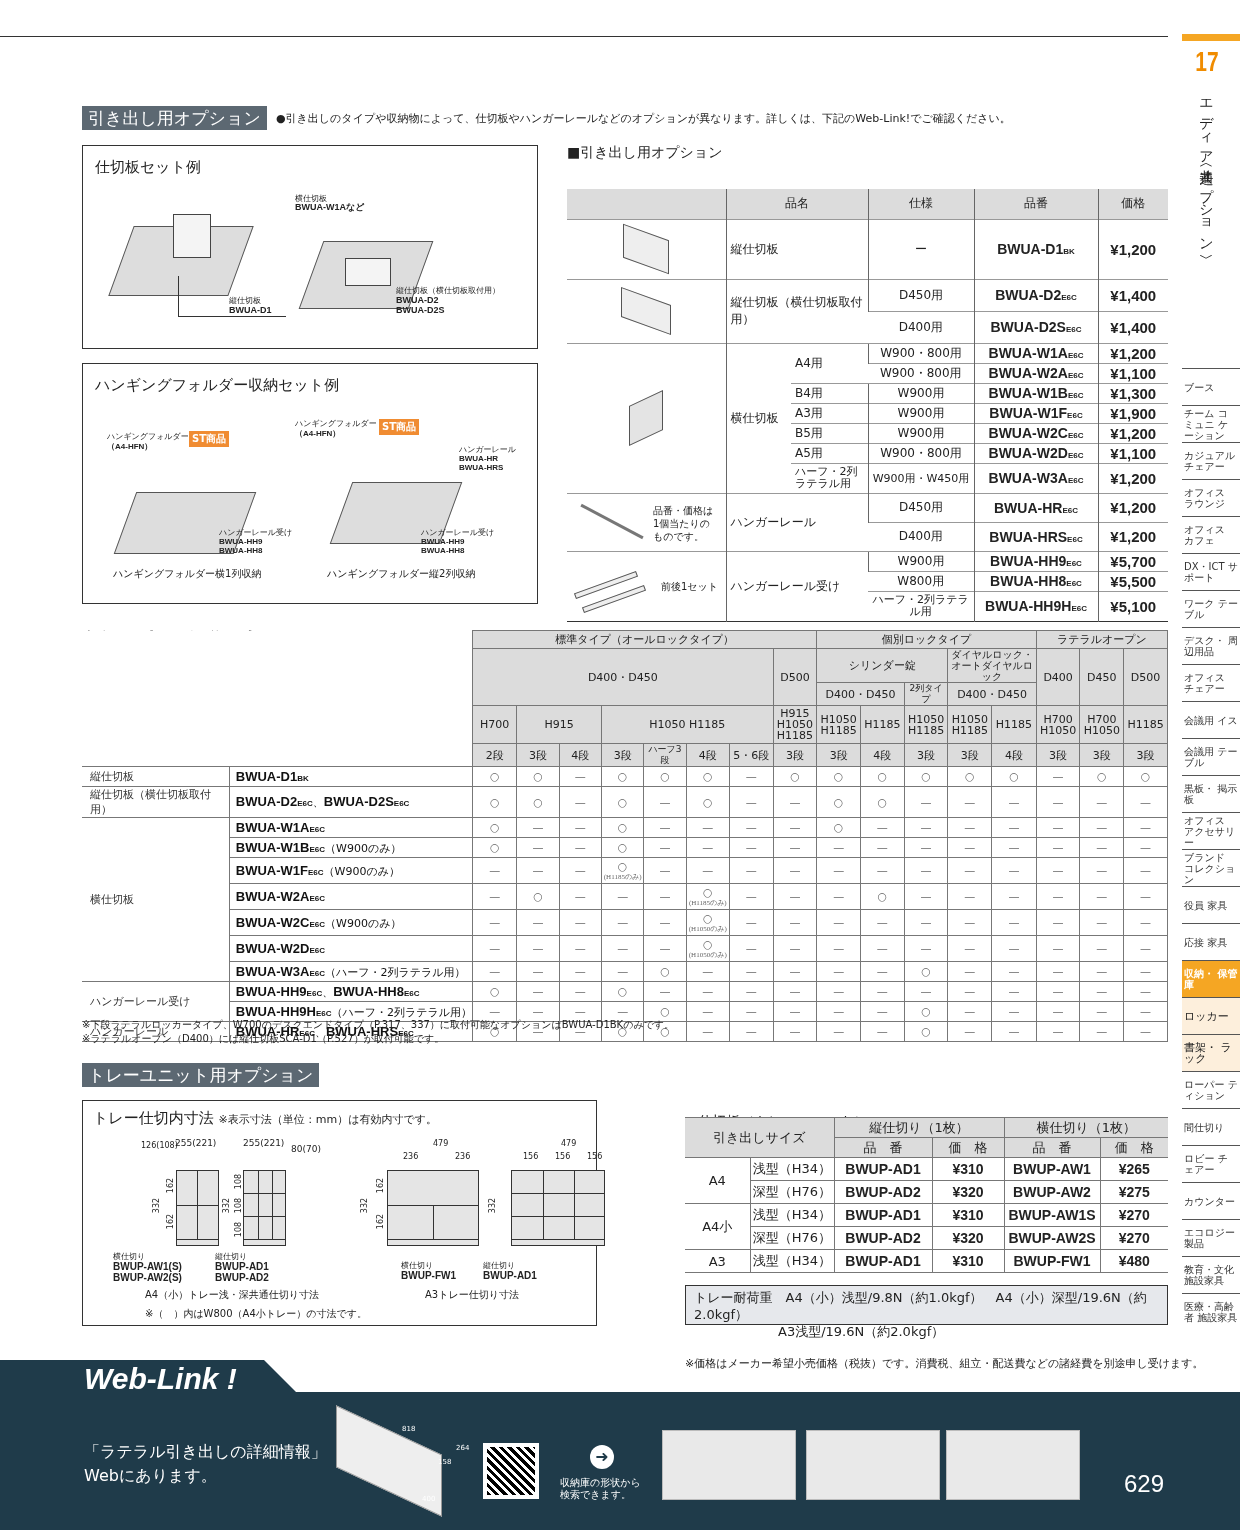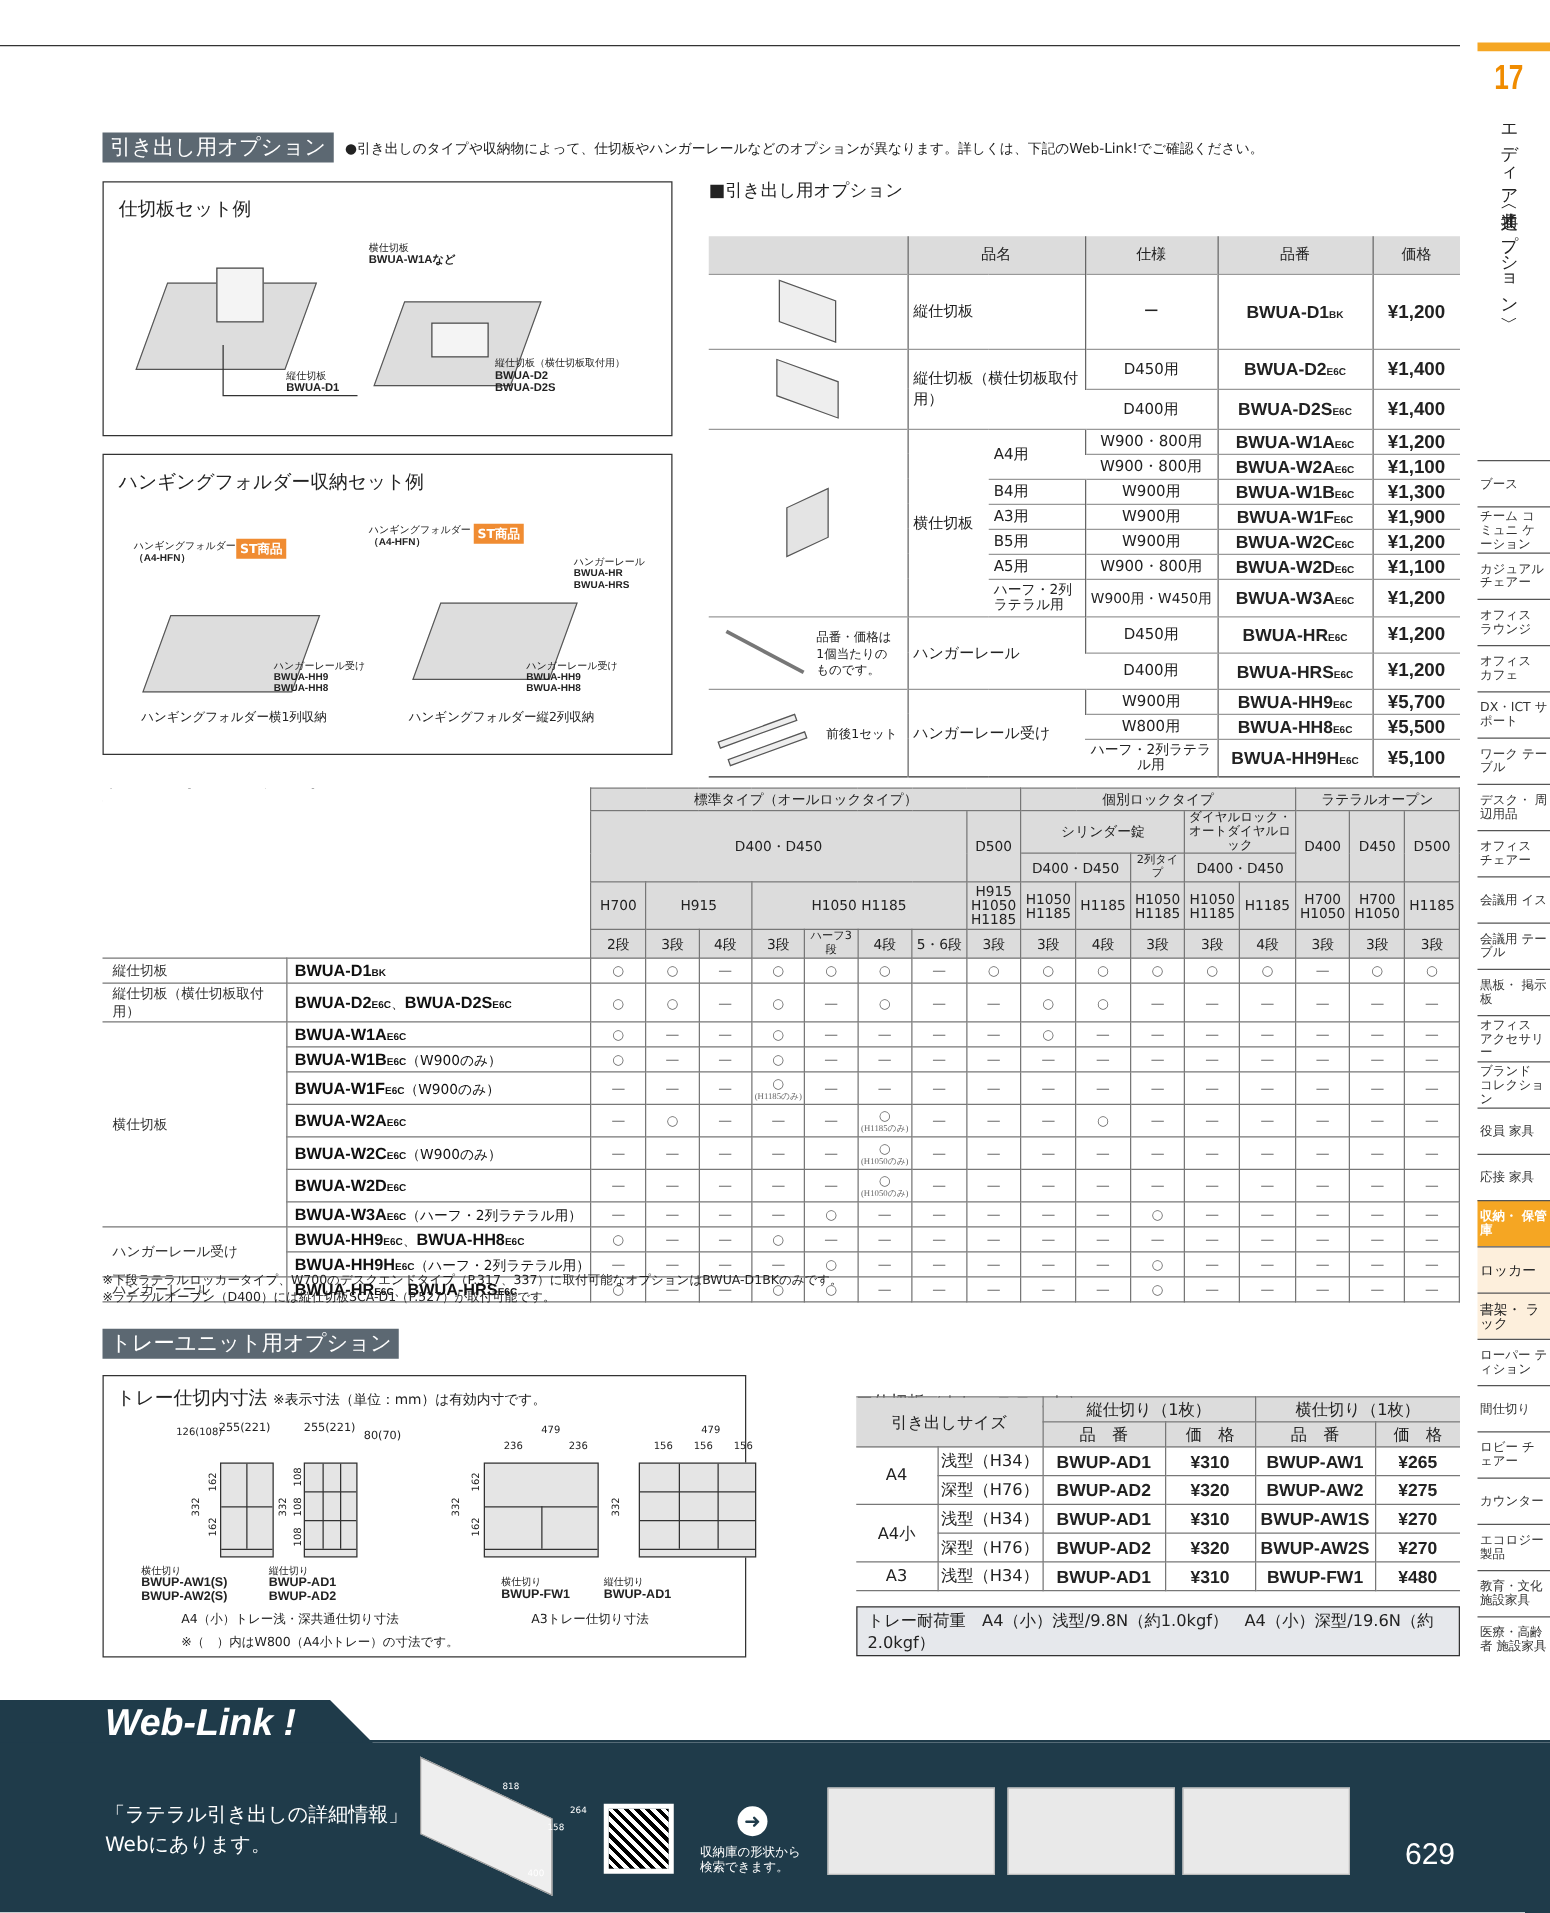--- a/index.html
+++ b/index.html
@@ -730,23 +730,25 @@
       <td>浅型（H34）</td>
       <td class="b">BWUP-AD1</td>
       <td class="b">¥310</td>
       <td class="b">BWUP-FW1</td>
       <td class="b" style="border-right:none;">¥480</td>
     </tr>
   </tbody>
 </table>
 <div class="abs load-box">
   <div><span>トレー耐荷重</span>　<span>A4（小）浅型/9.8N（約1.0kgf）　A4（小）深型/19.6N（約2.0kgf）</span></div>
+  <div style="padding-left:84px;">A3浅型/19.6N（約2.0kgf）</div>
 </div>
 
 <div class="abs price-note">
+  <div>※価格はメーカー希望小売価格（税抜）です。消費税、組立・配送費などの諸経費を別途申し受けます。</div>
 </div>
 
 <div class="abs wl-tab" style="clip-path:polygon(0 0,88% 0,100% 100%,0 100%);"></div>
 <div class="abs wl-line"></div>
 <div class="abs wl-band"></div>
 <div class="abs wl-title">Web-Link !</div>
 <div class="abs wl-text">
   <div>「ラテラル引き出しの詳細情報」</div>
   <div>Webにあります。</div>
 </div>

